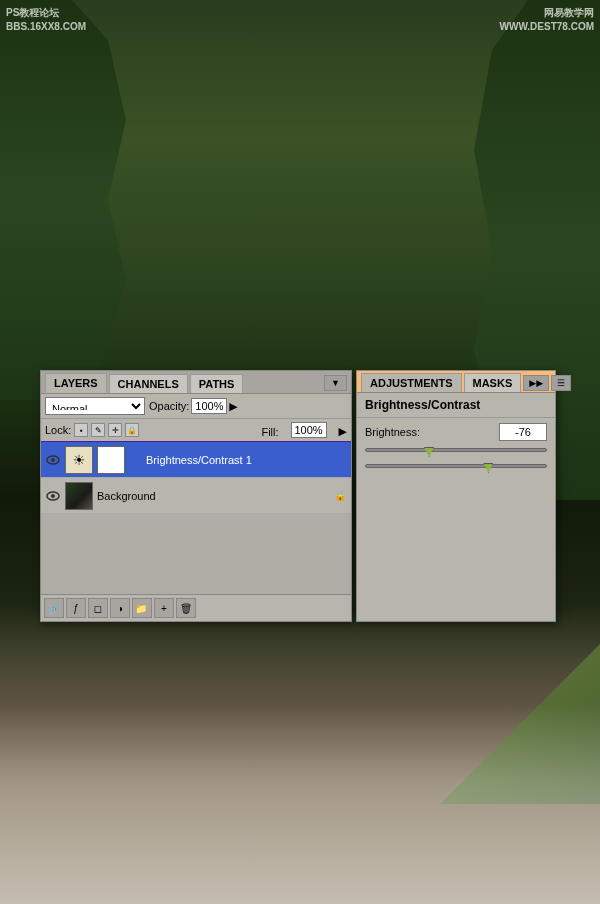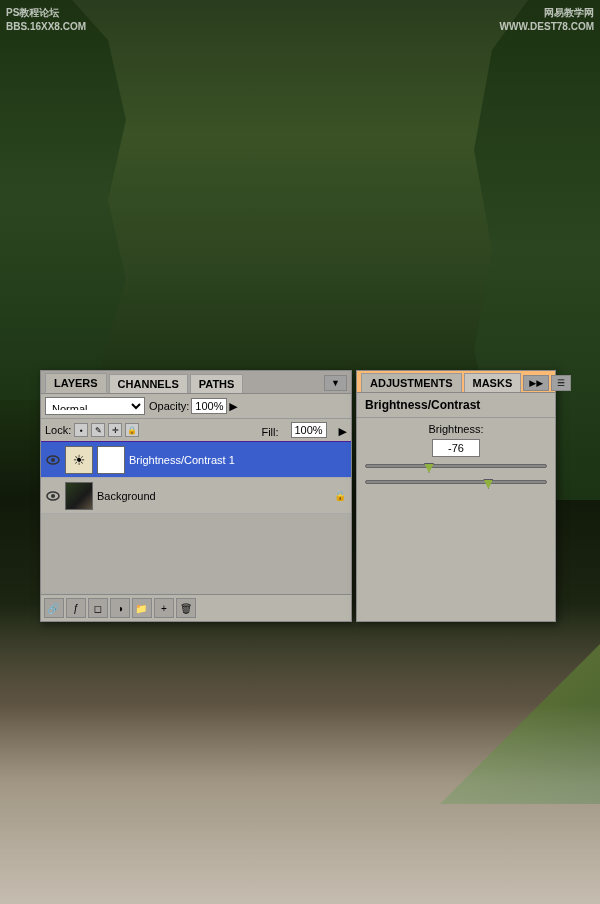--- a/index.html
+++ b/index.html
@@ -189,20 +189,21 @@
       cursor: pointer;
       min-height: 36px;
     }
 
     .layer-row.selected {
       background: #3a5fcd;
     }
 
     .layer-row.selected .layer-name {
       color: #fff;
+      margin-left: 17px;
     }
 
     .layer-eye {
       width: 16px;
       height: 16px;
       display: flex;
       align-items: center;
       justify-content: center;
       cursor: pointer;
     }
@@ -318,21 +319,20 @@
       font-weight: bold;
       font-size: 12px;
       border-bottom: 1px solid #999;
     }
 
     .adj-row {
       display: flex;
       align-items: center;
       padding: 5px 8px;
       gap: 4px;
-      flex-direction: column;
     }
 
     .adj-label {
       font-size: 11px;
       flex: 1;
     }
 
     .adj-input {
       width: 48px;
       height: 18px;

